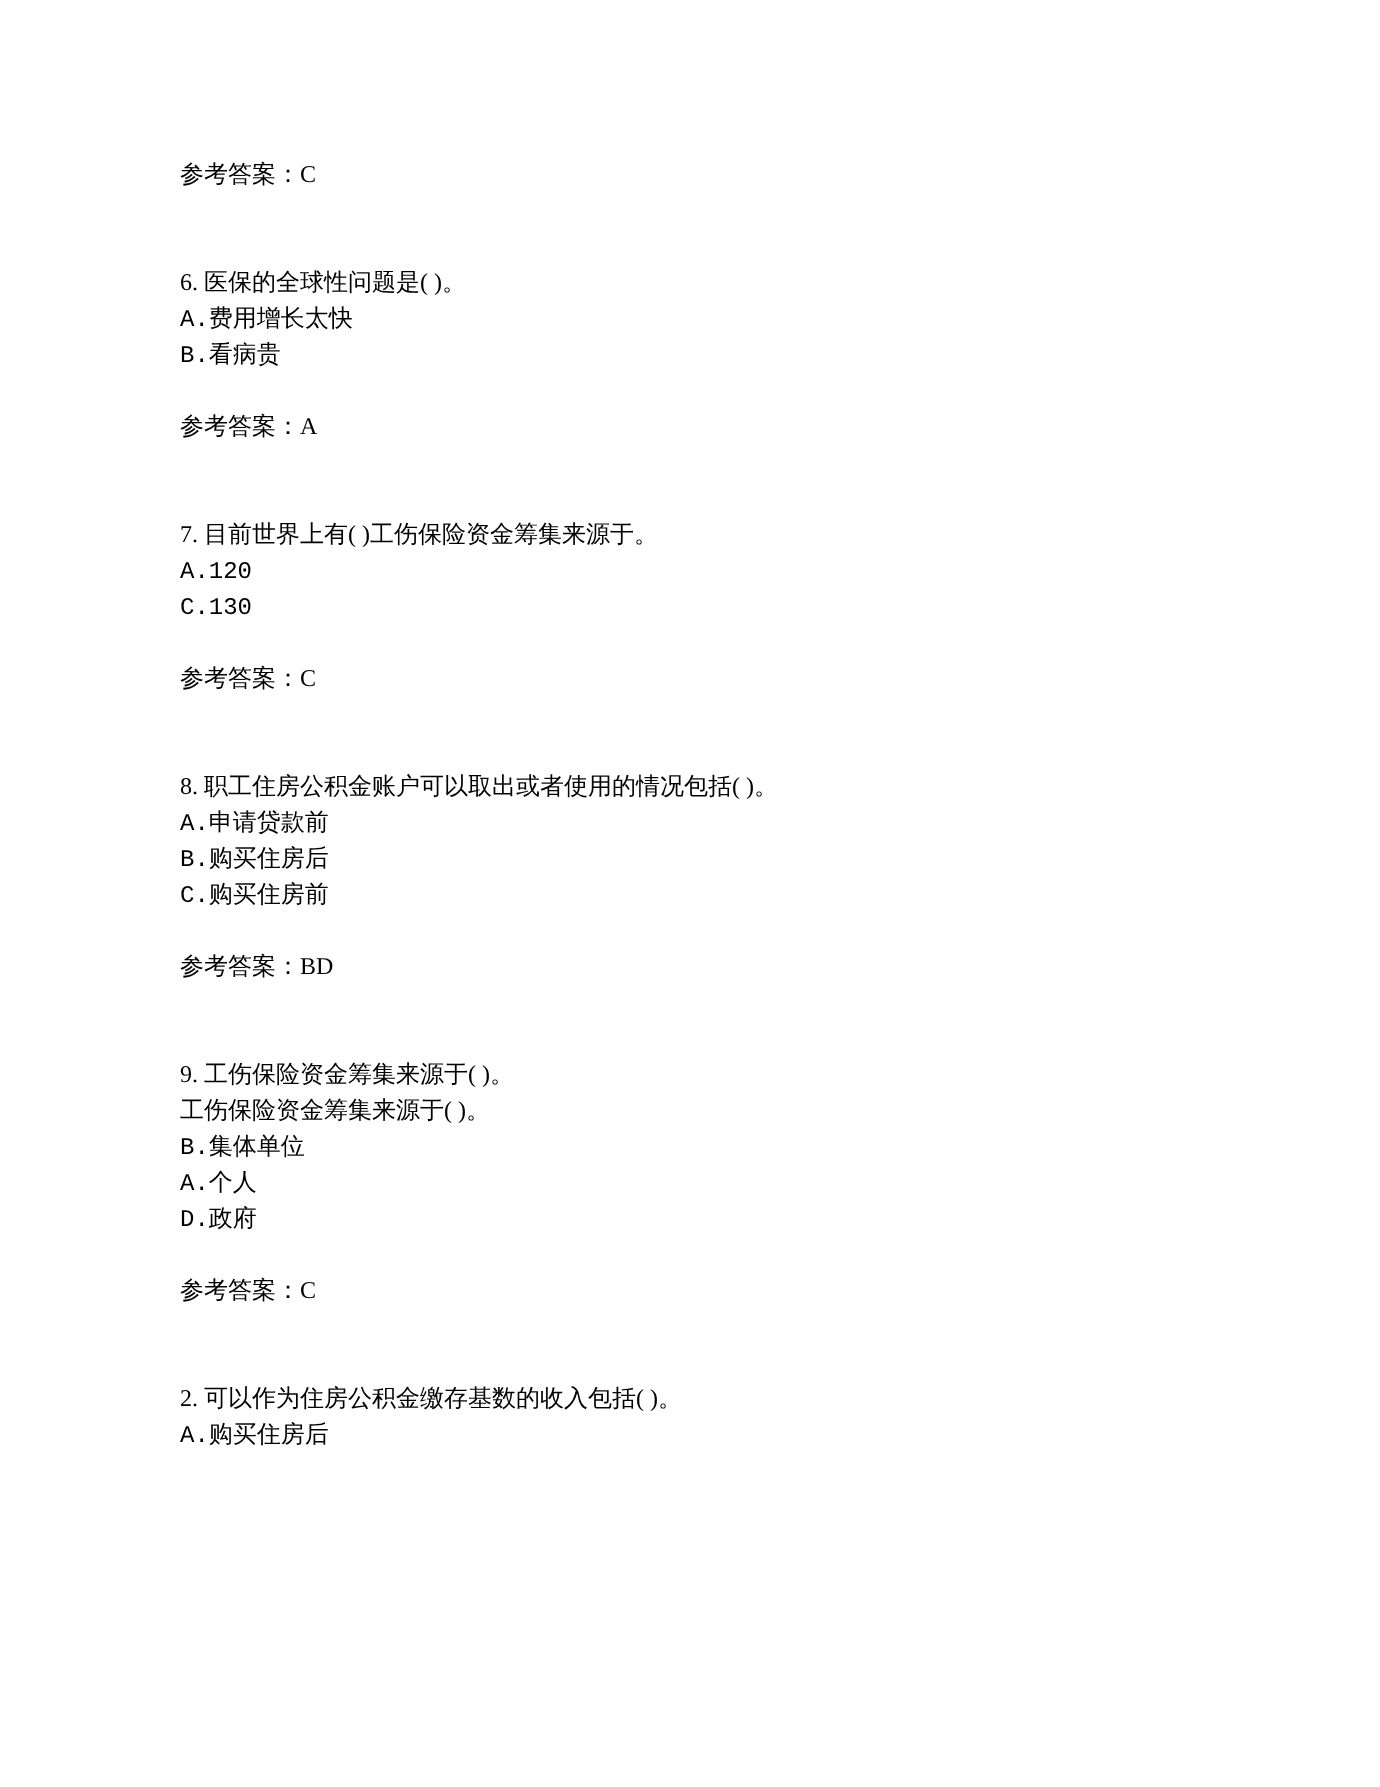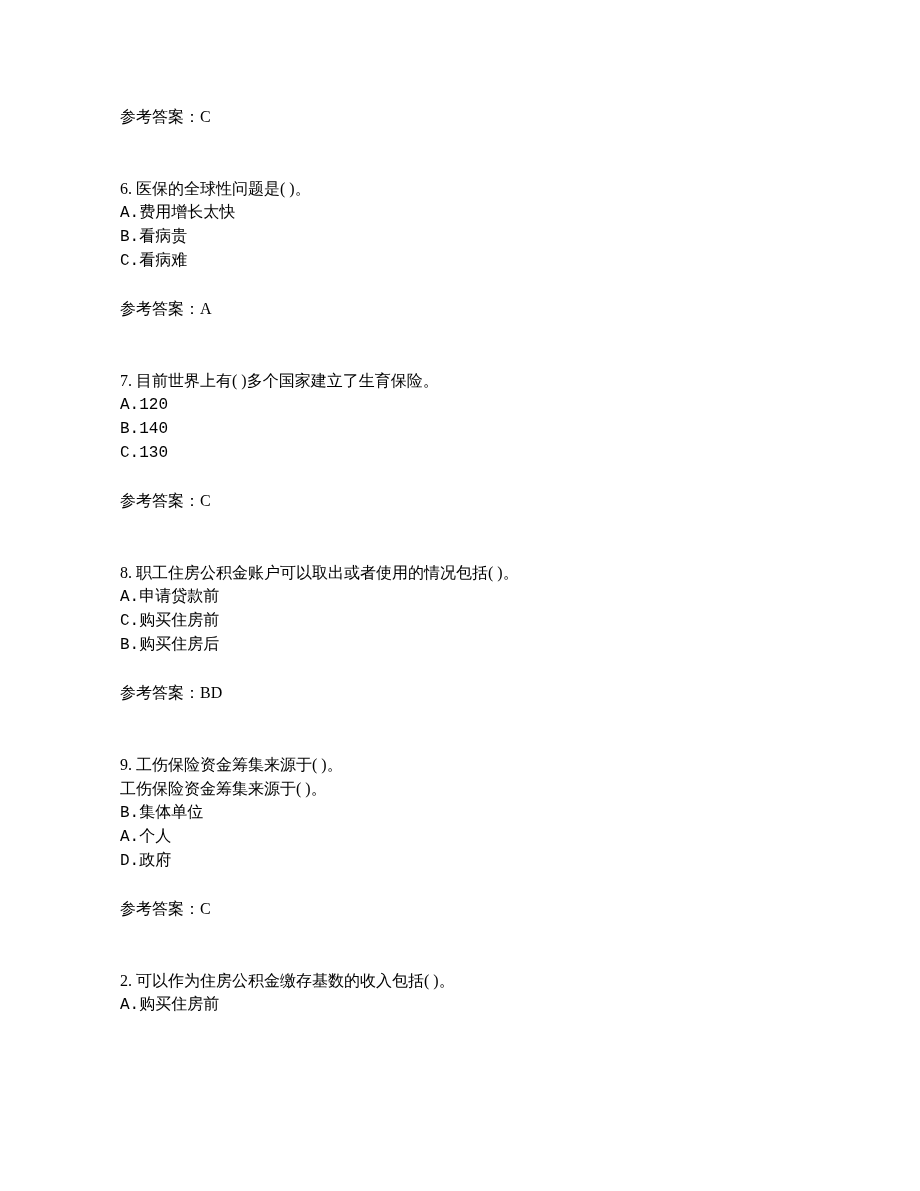--- a/index.html
+++ b/index.html
@@ -48,45 +48,43 @@
   <div class="answer-block">
     <span>参考答案：</span><span>C</span>
   </div>
 
   <div class="question-block">
     <div>
       <span class="q-number">6. </span><span class="q-stem">医保的全球性问题是(  )。</span>
     </div>
     <span class="option">A.费用增长太快</span>
     <span class="option">B.看病贵</span>
-    <span class="option">C.看病难</span>
     <div class="answer-line">
       <span>参考答案：</span><span>A</span>
     </div>
   </div>
 
   <div class="question-block">
     <div>
-      <span class="q-number">7. </span><span class="q-stem">目前世界上有(  )多个国家建立了生育保险。</span>
+      <span class="q-number">7. </span><span class="q-stem">目前世界上有(  )工伤保险资金筹集来源于。</span>
     </div>
     <span class="option">A.120</span>
-    <span class="option">B.140</span>
     <span class="option">C.130</span>
     <div class="answer-line">
       <span>参考答案：</span><span>C</span>
     </div>
   </div>
 
   <div class="question-block">
     <div>
       <span class="q-number">8. </span><span class="q-stem">职工住房公积金账户可以取出或者使用的情况包括(  )。</span>
     </div>
     <span class="option">A.申请贷款前</span>
+    <span class="option">B.购买住房后</span>
     <span class="option">C.购买住房前</span>
-    <span class="option">B.购买住房后</span>
     <div class="answer-line">
       <span>参考答案：</span><span>BD</span>
     </div>
   </div>
 
   <div class="question-block">
     <div>
       <span class="q-number">9. </span><span class="q-stem">工伤保险资金筹集来源于(  )。</span>
     </div>
     <div>工伤保险资金筹集来源于(  )。</div>
@@ -95,16 +93,16 @@
     <span class="option">D.政府</span>
     <div class="answer-line">
       <span>参考答案：</span><span>C</span>
     </div>
   </div>
 
   <div class="question-block last-block">
     <div>
       <span class="q-number">2. </span><span class="q-stem">可以作为住房公积金缴存基数的收入包括(  )。</span>
     </div>
-    <span class="option">A.购买住房前</span>
+    <span class="option">A.购买住房后</span>
   </div>
 
 </div>
 
 </body></html>

